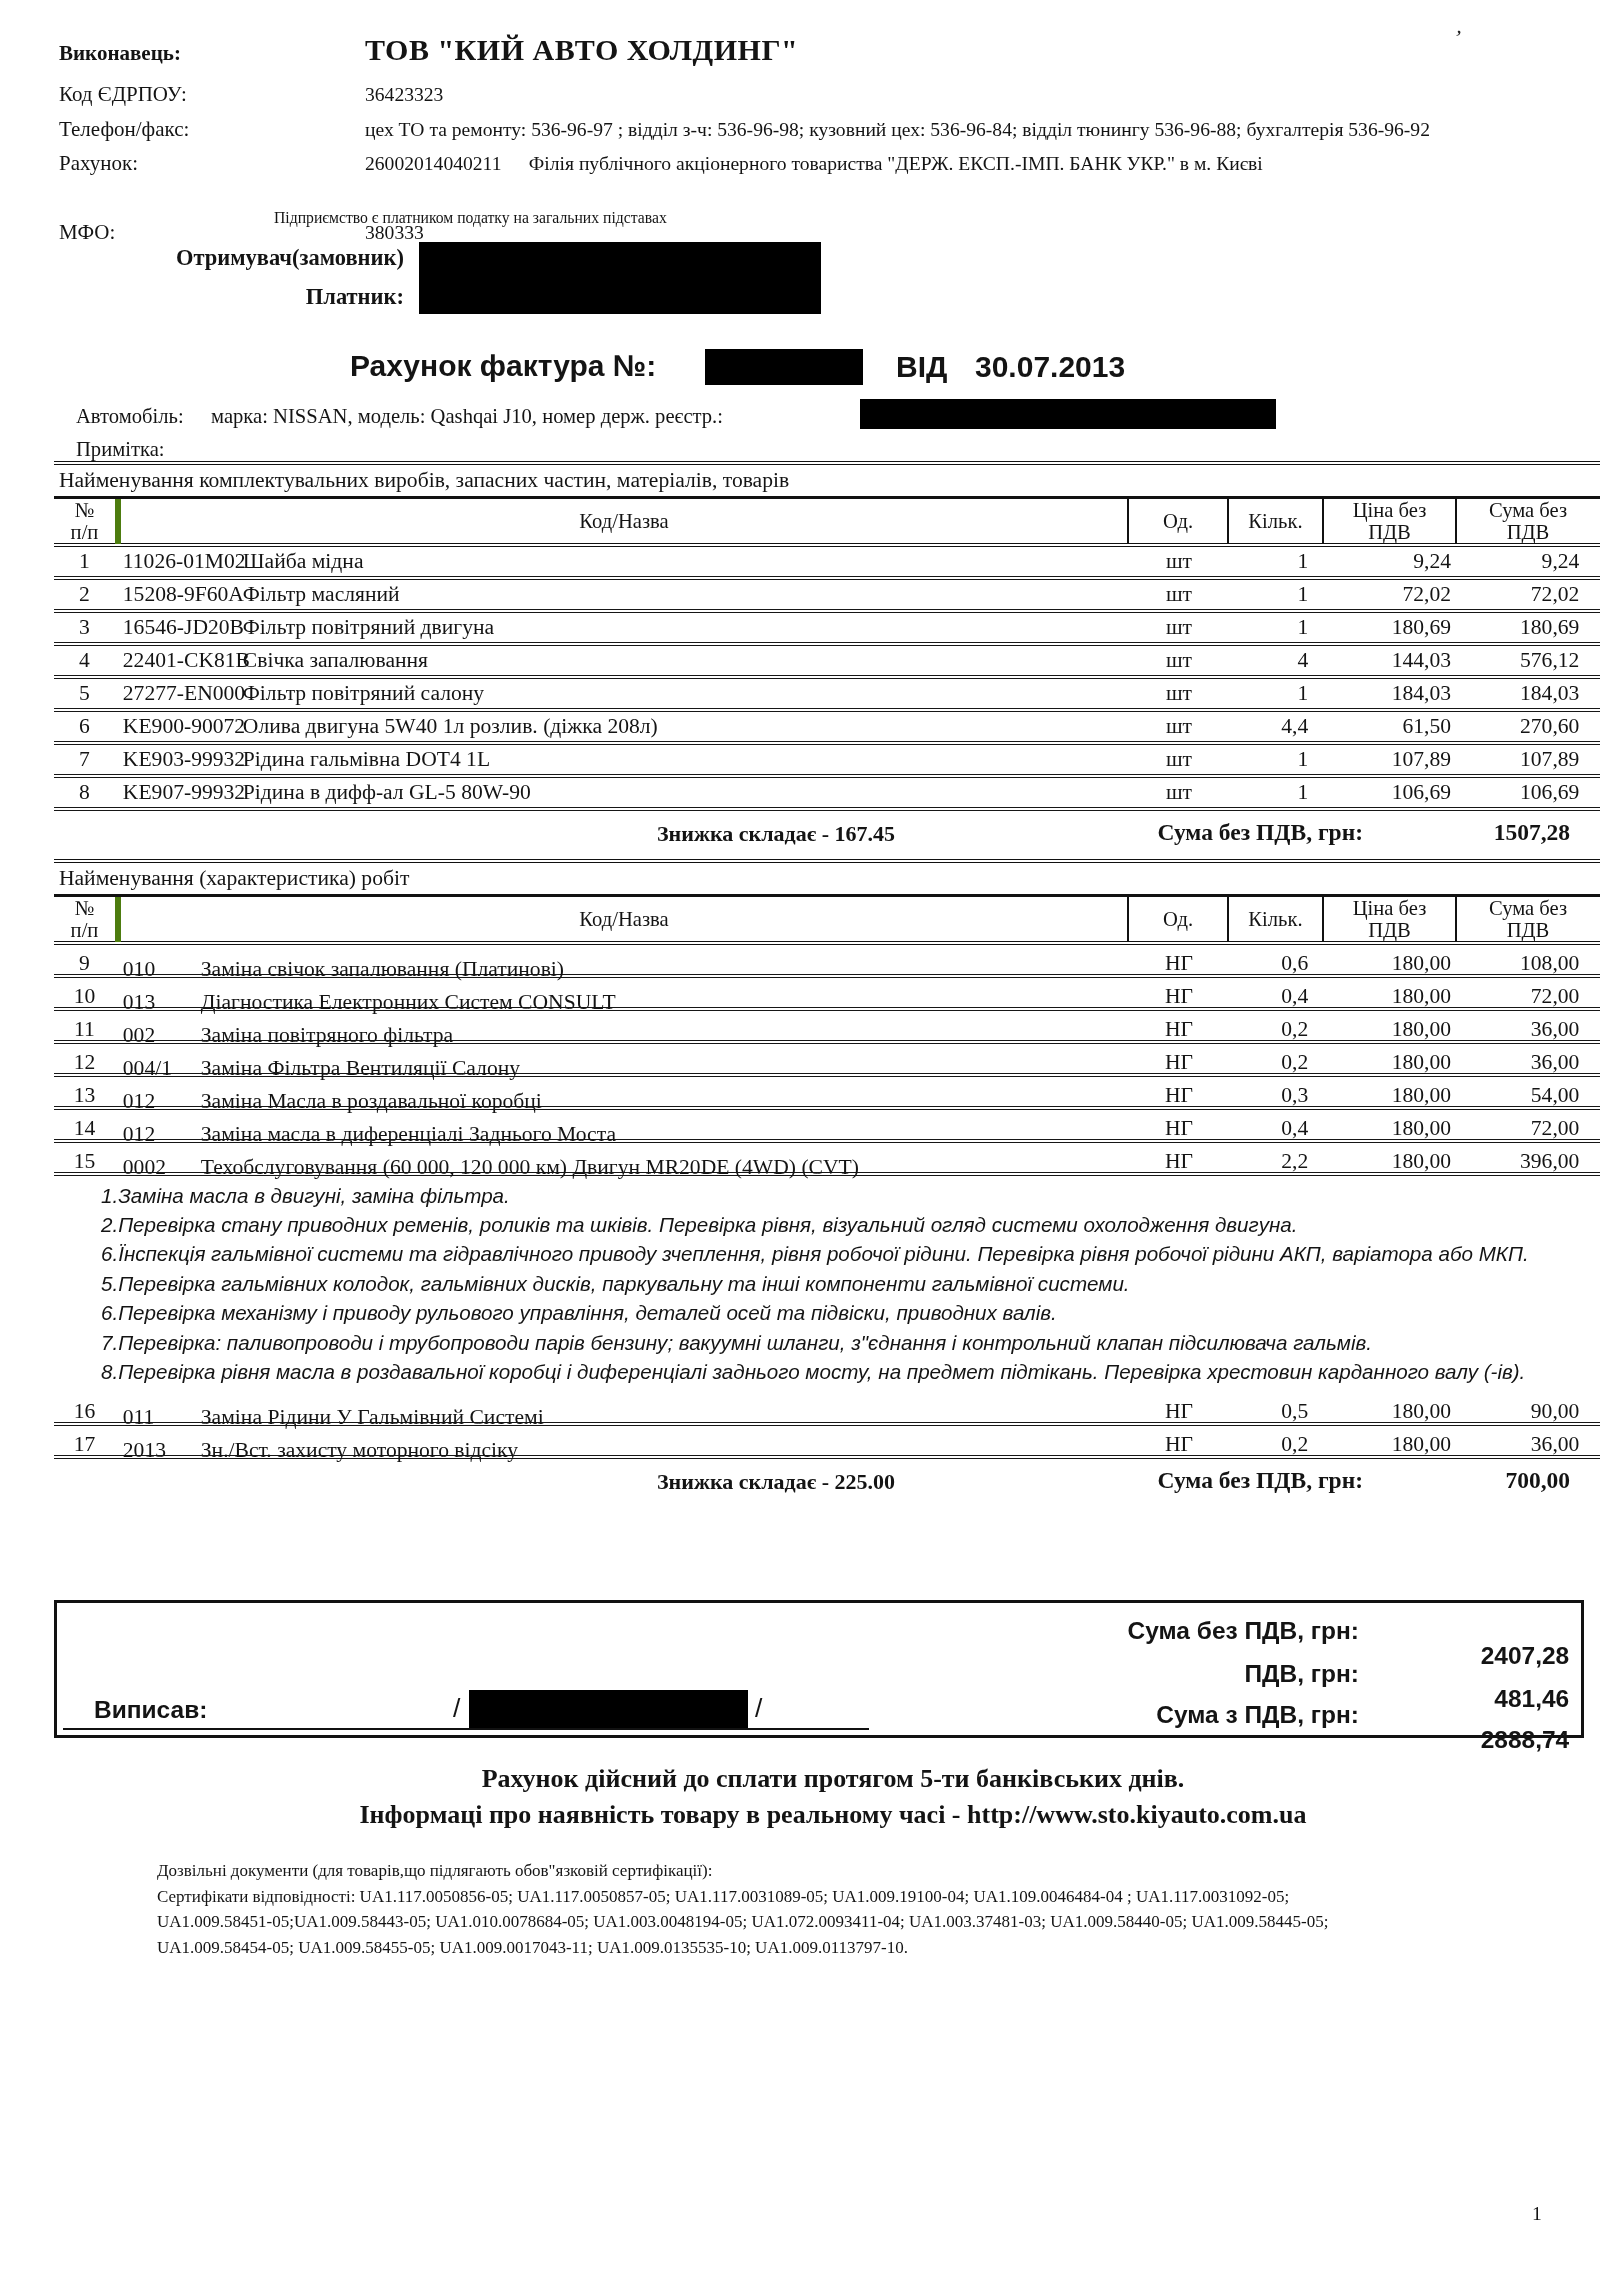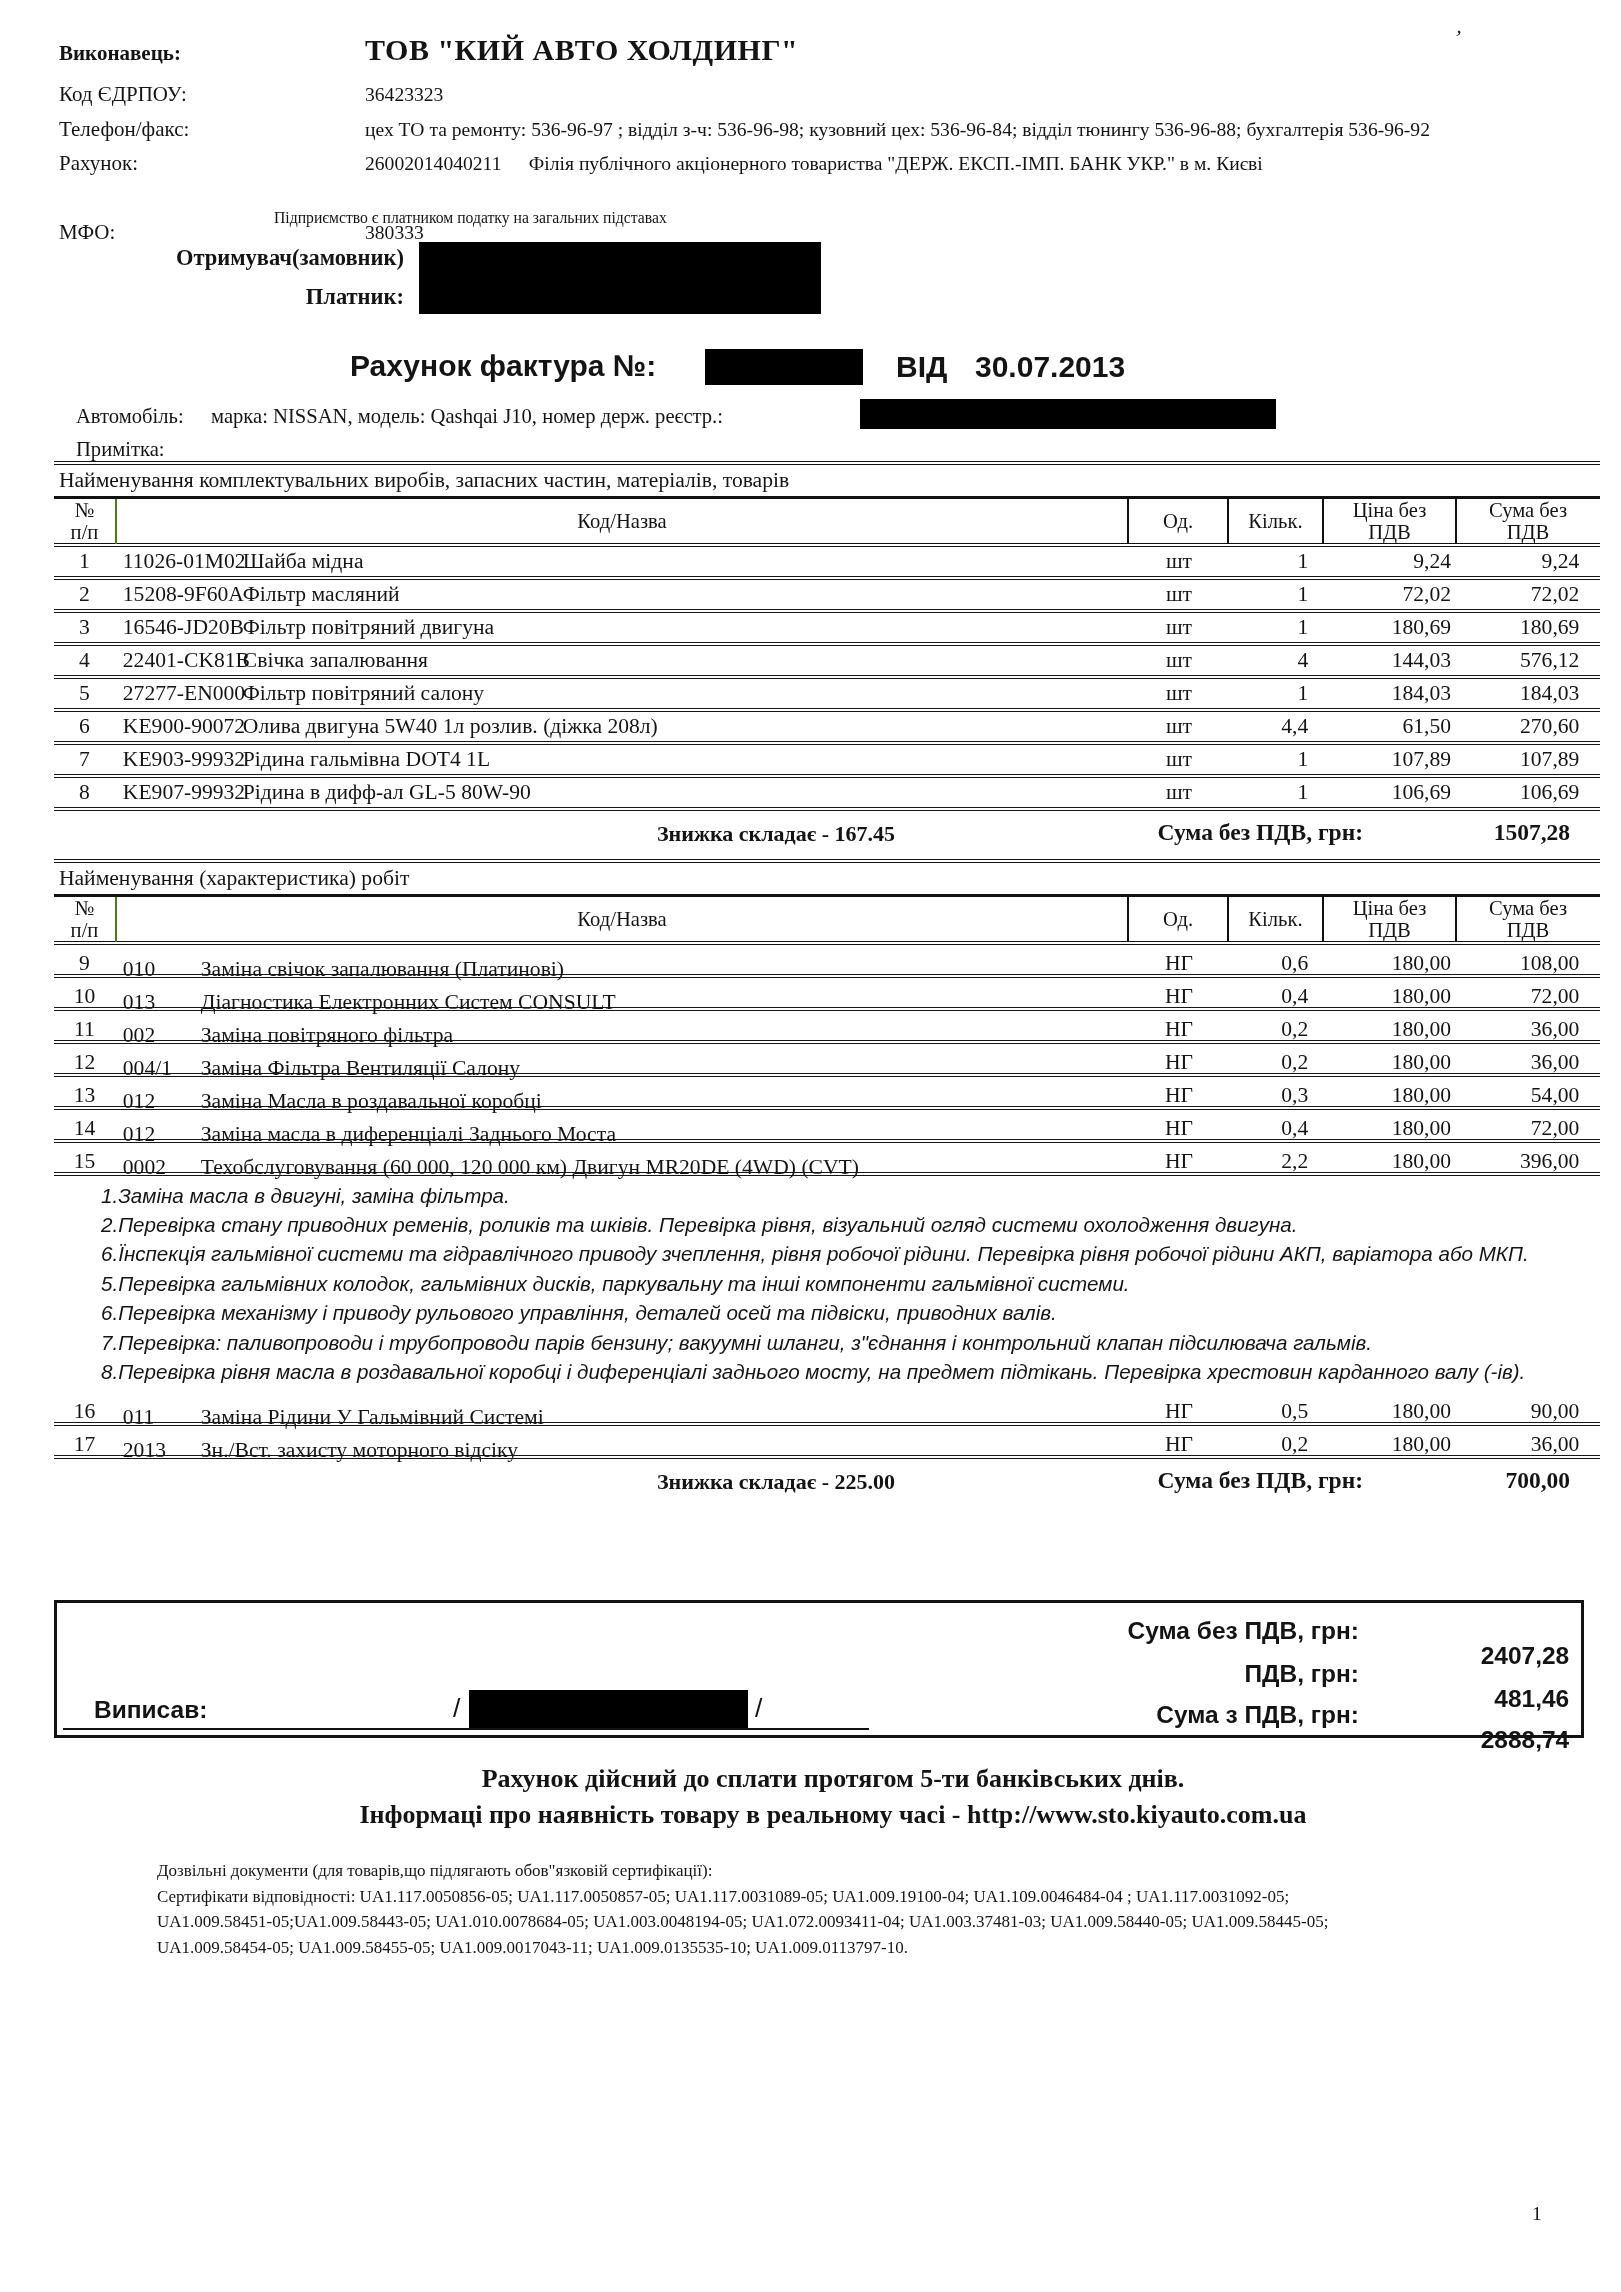--- a/index.html
+++ b/index.html
@@ -28,21 +28,21 @@
   
   .plain21 { font-size:20.6px; white-space:nowrap; }
 
   
   .tbl-wrap { position:absolute; left:54px; width:1546px; }
   .thick-rule { border-top:4.9px double #111; height:4.9px; }
   .sec-title { font-size:21.6px; padding:2px 0 2.9px 4.9px; white-space:nowrap; }
   .grid-row { display:grid; grid-template-columns:61px 1014px 100px 95px 133px 142px; align-items:center; }
   .t-head { border-top:3.9px solid #111; border-bottom:4.9px double #111; height:51px; font-size:20.6px; }
   .t-head > div { height:100%; display:flex; flex-direction:column; align-items:center; justify-content:center; line-height:22.5px; }
-  .t-head .vline-l { border-left:2px solid #4d7c0f; }
+  .t-head .vline-l { border-left:6px solid #4d7c0f; }
   .t-head .vline-r { border-right:2px solid #111; }
   .t-row { height:33px; border-bottom:4.9px double #161616; font-size:21.6px; }
   .c-no { text-align:center; }
   .c-codename { display:flex; align-items:baseline; padding-left:7.8px; }
   .c-code { display:inline-block; width:120px; white-space:nowrap; }
   .c-code.narrow { width:78px;margin-top:12px; }
   .c-name { white-space:nowrap; }
   .c-unit { text-align:center; }
   .c-qty { text-align:right; padding-right:15.7px; }
   .c-price { text-align:right; padding-right:5.9px; }

